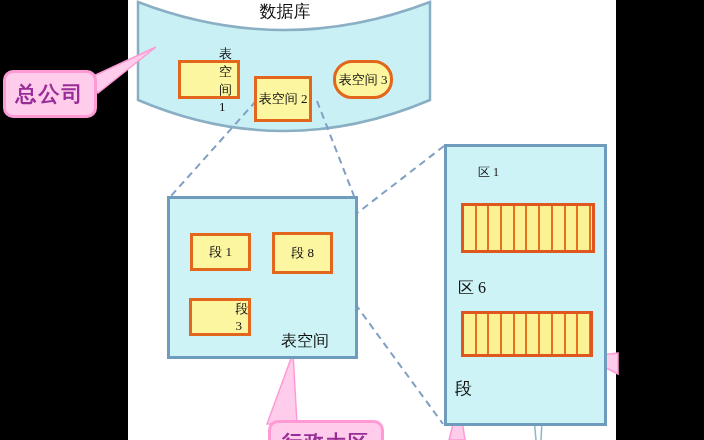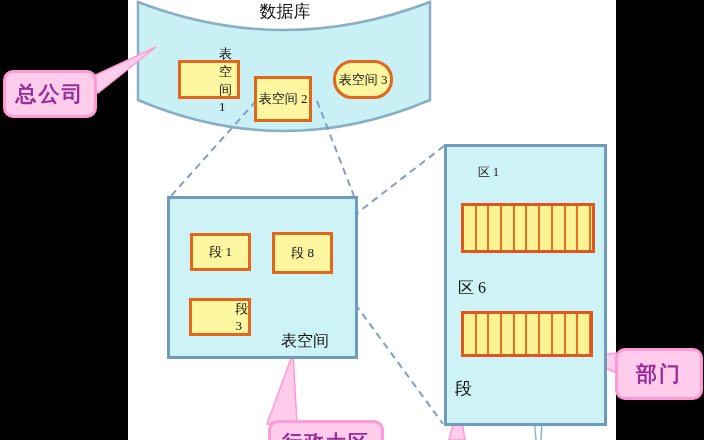--- a/index.html
+++ b/index.html
@@ -70,16 +70,15 @@
   <div class="lbl" style="left:281px;top:331px;font-size:16px;">表空间</div>
 
   <div class="cyanrect" style="left:444px;top:144px;width:163px;height:282px;"></div>
   <div class="lbl" style="left:458px;top:164px;font-size:12px;margin-left:20px;">区 1</div>
   <div class="bar" style="left:461px;top:203px;width:134px;height:50px;"></div>
   <div class="lbl" style="left:458px;top:278px;font-size:16px;">区 6</div>
   <div class="bar" style="left:461px;top:311px;width:132px;height:46px;"></div>
   <div class="lbl" style="left:455px;top:377px;font-size:17px;">段</div>
 
   <div class="callout" style="left:3px;top:70px;width:94px;height:48px;text-align:right;">总公司</div>
-  <div class="callout" style="left:615px;top:348px;width:88px;height:52px;">部门</div>
   <div class="callout" style="left:268px;top:420px;width:116px;height:42px;align-items:flex-start;padding-top:6px;font-size:20px;">行政大区</div>
 
 </div>
 
 </body></html>

